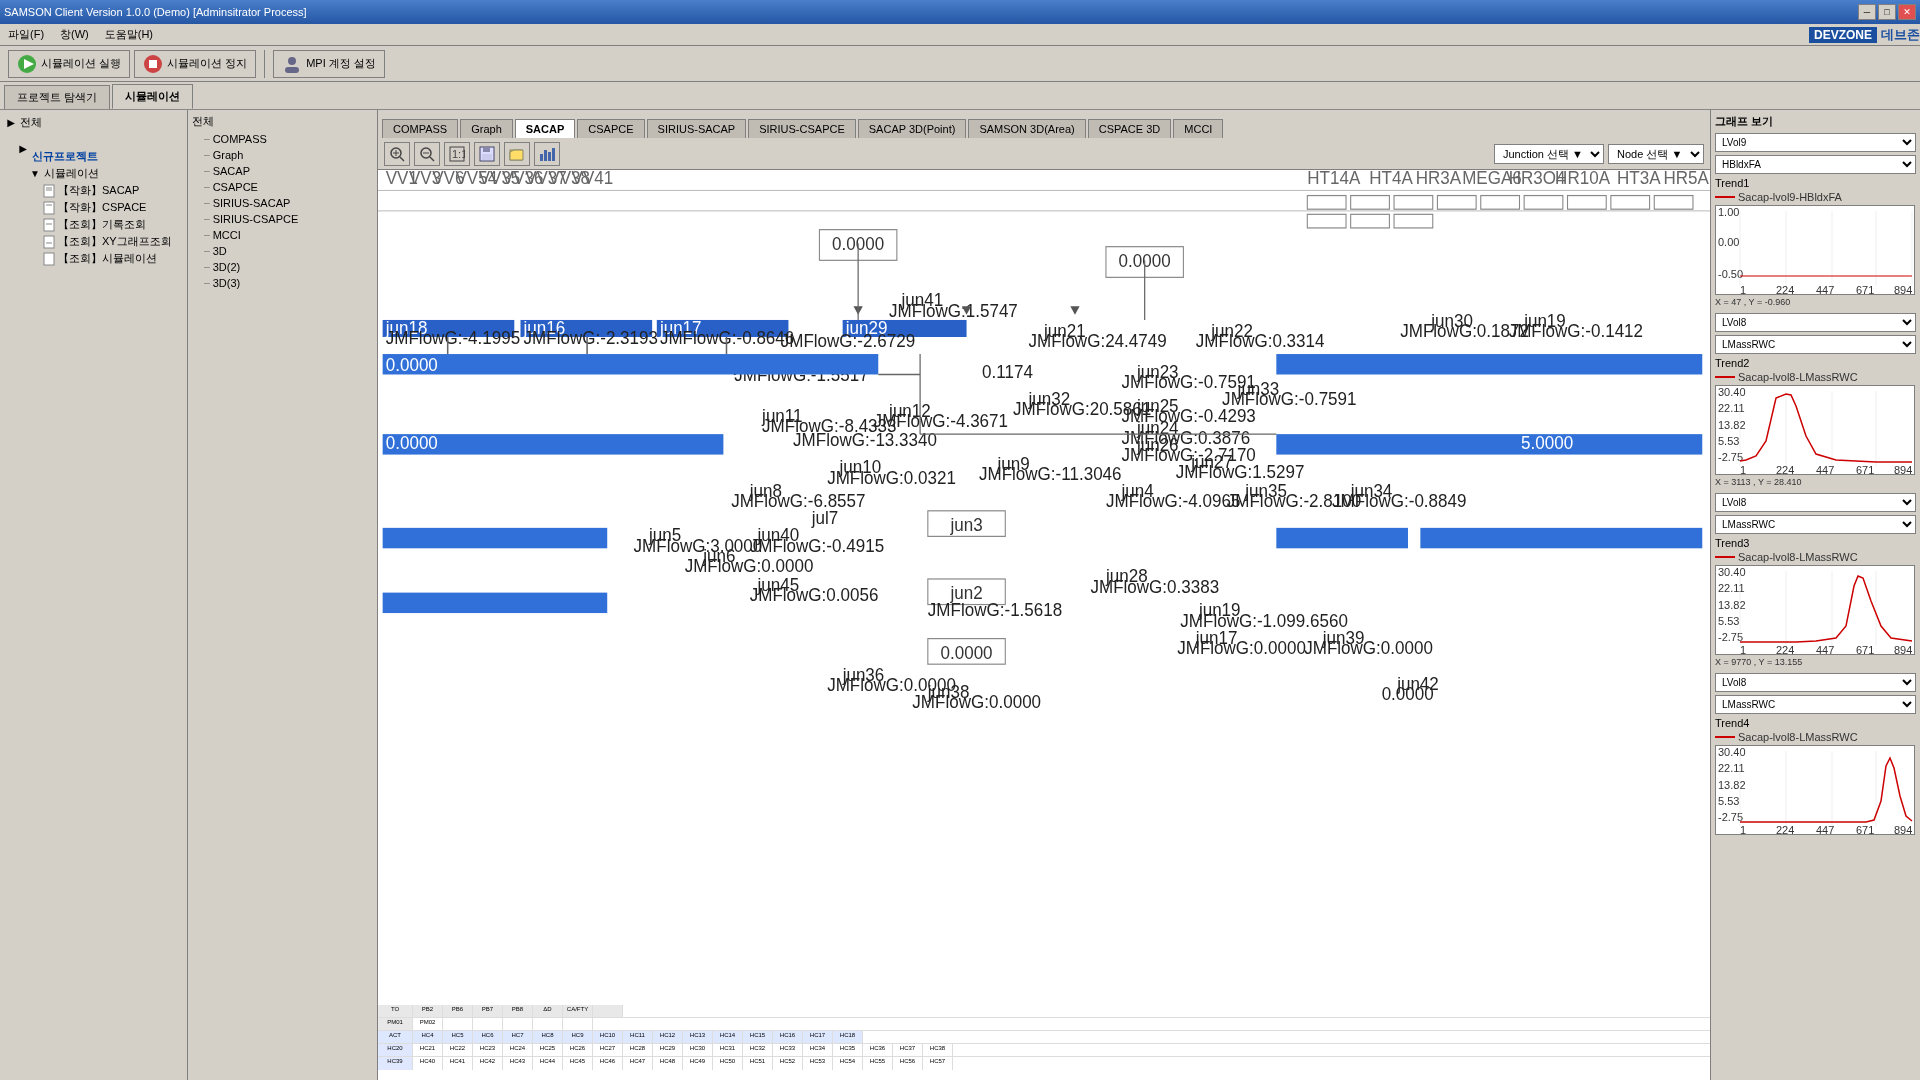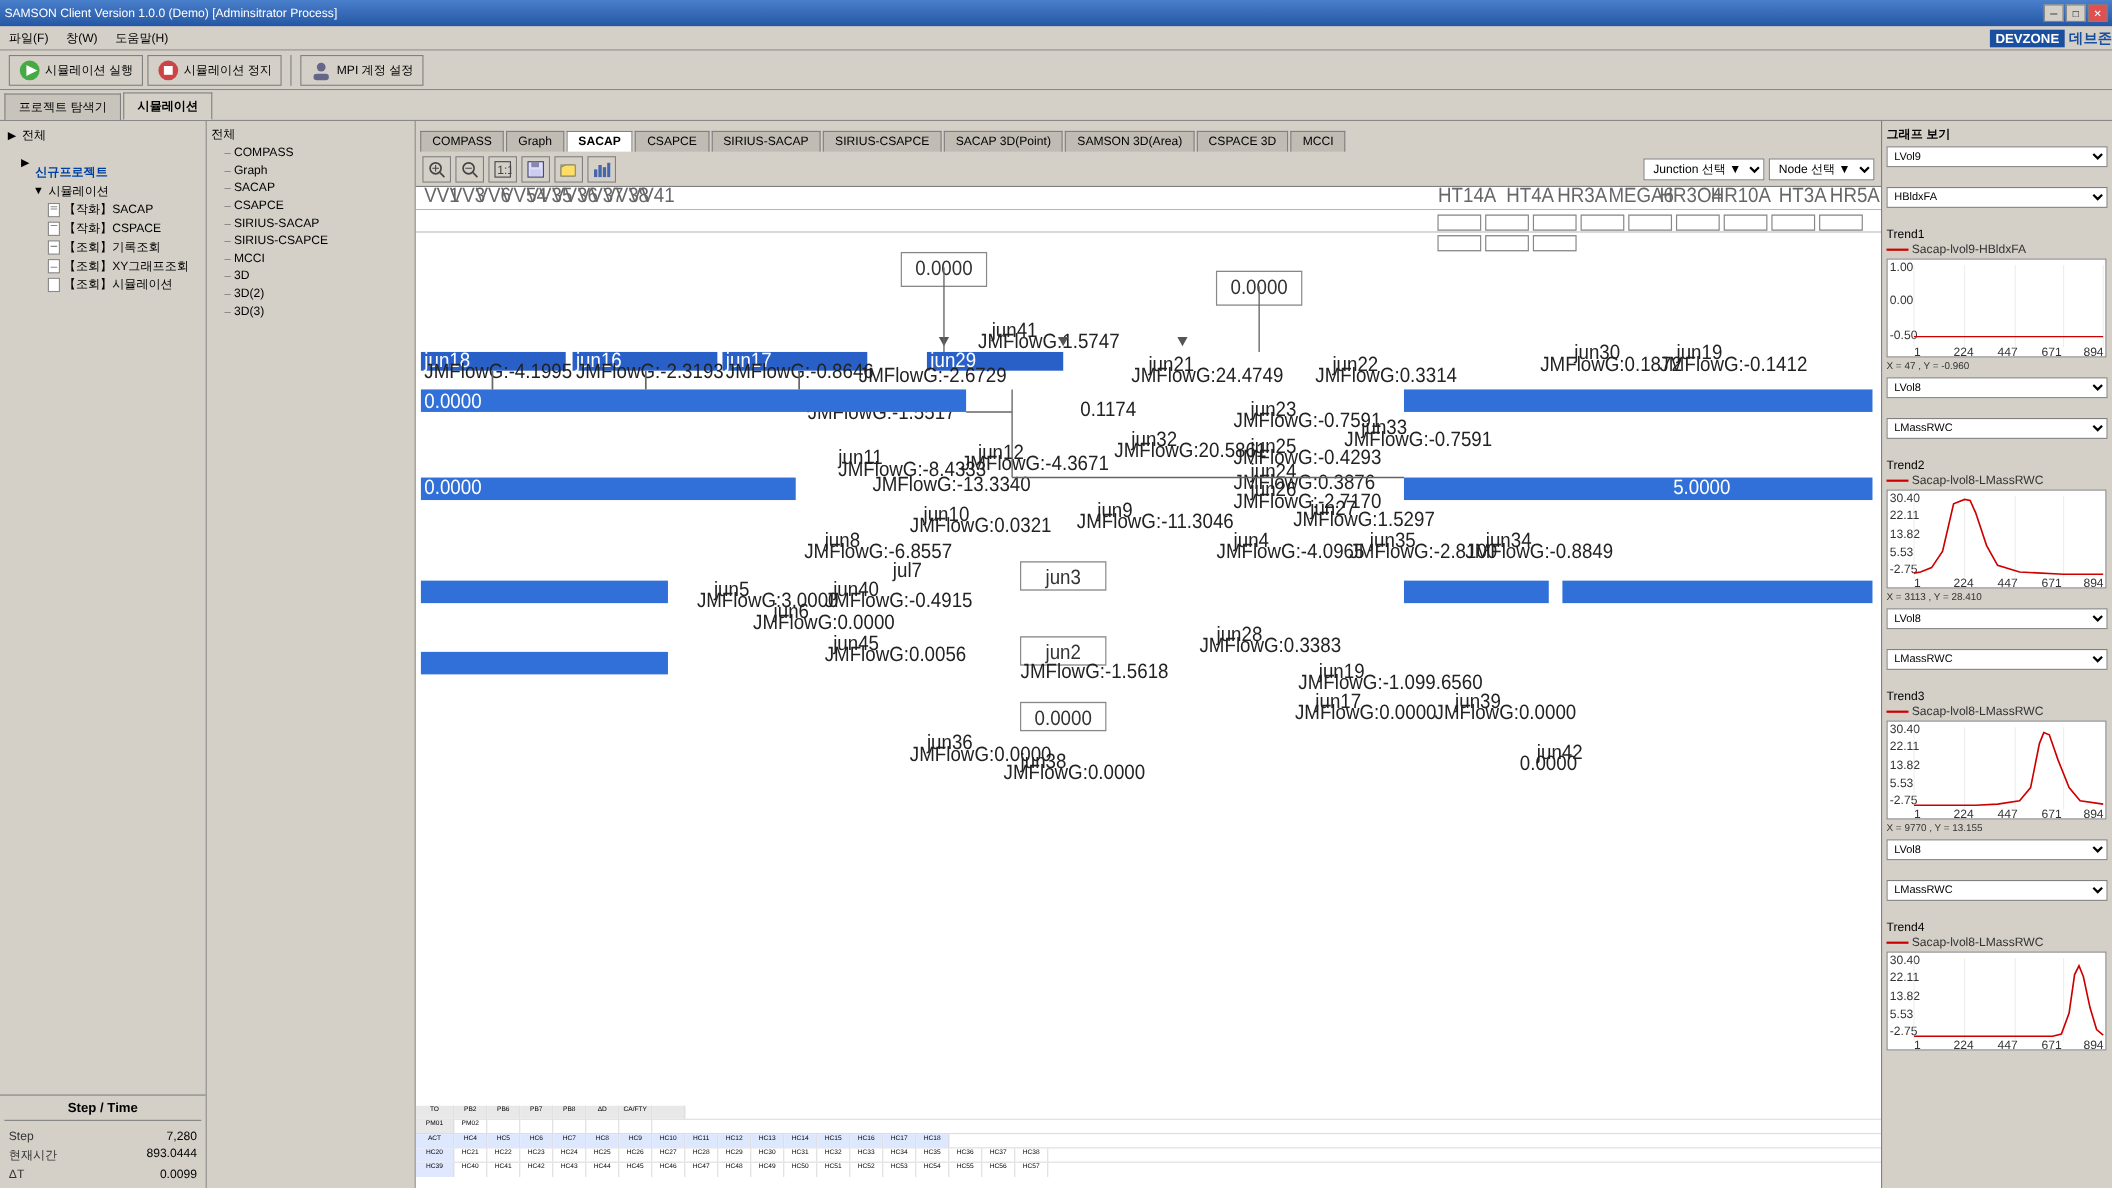--- a/index.html
+++ b/index.html
@@ -183,21 +183,21 @@
       font-size: 11px;
       font-weight: bold;
       margin-bottom: 4px;
     }
     .graph-select {
       width: 100%;
       padding: 2px;
       border: 1px solid #808080;
       background: white;
       font-size: 10px;
-      margin-bottom: 18px;
+      margin-bottom: 3px;
       cursor: pointer;
     }
     .trend-container {
       margin-bottom: 6px;
     }
     .trend-title {
       font-size: 11px;
       font-weight: normal;
       margin-bottom: 2px;
     }
@@ -412,35 +412,20 @@
                 <svg width="14" height="14">
                     <rect x="2" y="1" width="10" height="12" fill="#fff" stroke="#888"></rect>
                   </svg>
                 <span>【조회】시뮬레이션</span>
               </div>
             </div>
           </div>
         </div>
       </div>
 
-      <div id="step-time">
-        <div class="step-title">Step / Time</div>
-        <div class="step-row">
-          <span class="label">Step</span>
-          <span class="value">7,280</span>
-        </div>
-        <div class="step-row">
-          <span class="label">현재시간</span>
-          <span class="value">893.0444</span>
-        </div>
-        <div class="step-row">
-          <span class="label">ΔT</span>
-          <span class="value">0.0099</span>
-        </div>
-      </div>
     </div>
 
     <div id="center-area">
 
       <div id="sim-nav">
         <div class="sim-section">
           <span>전체</span>
         </div>
         <div class="nav-group">
           <div class="nav-group-item">

